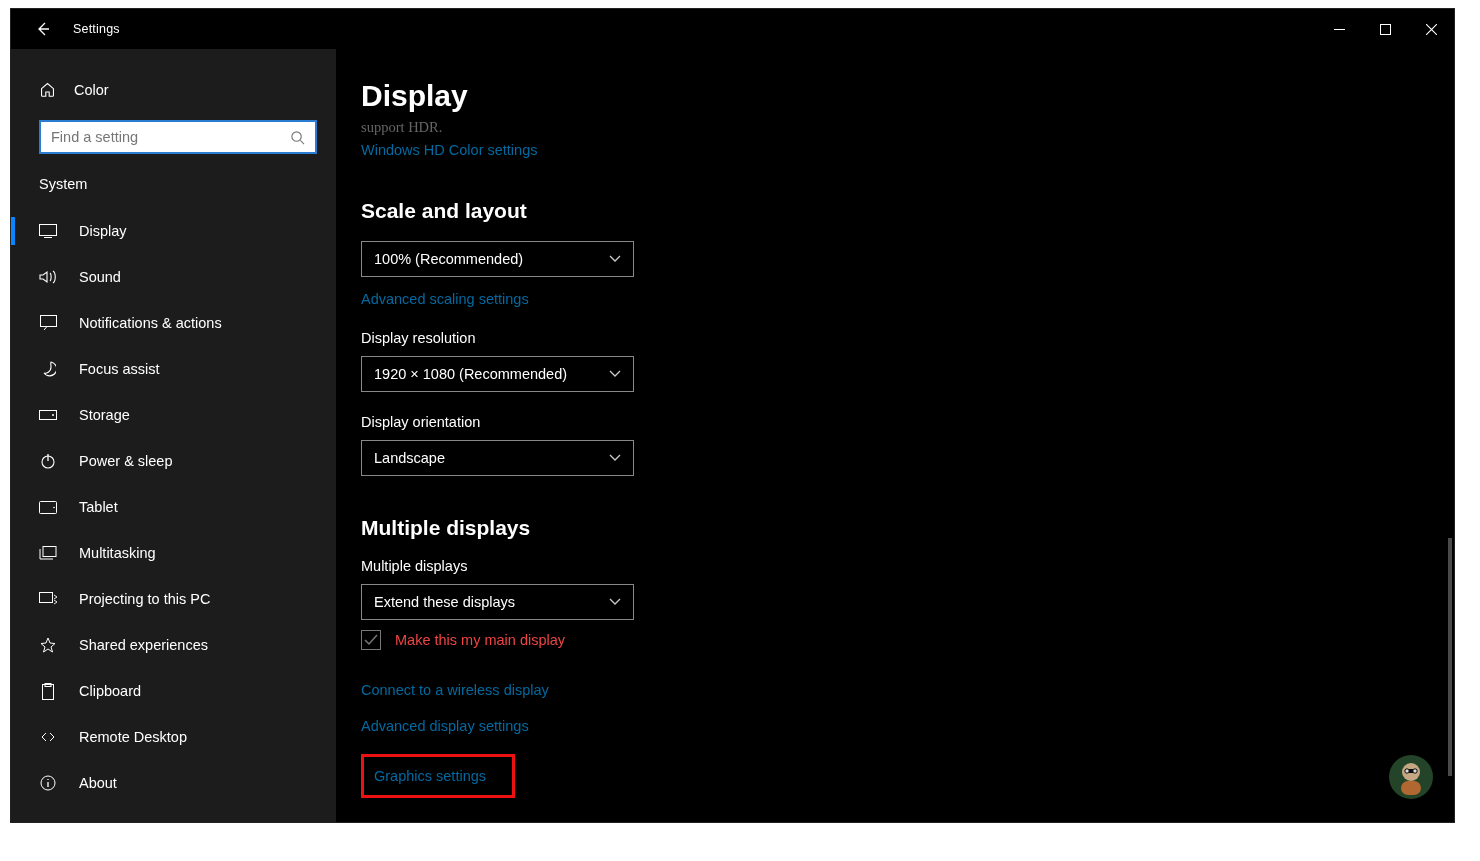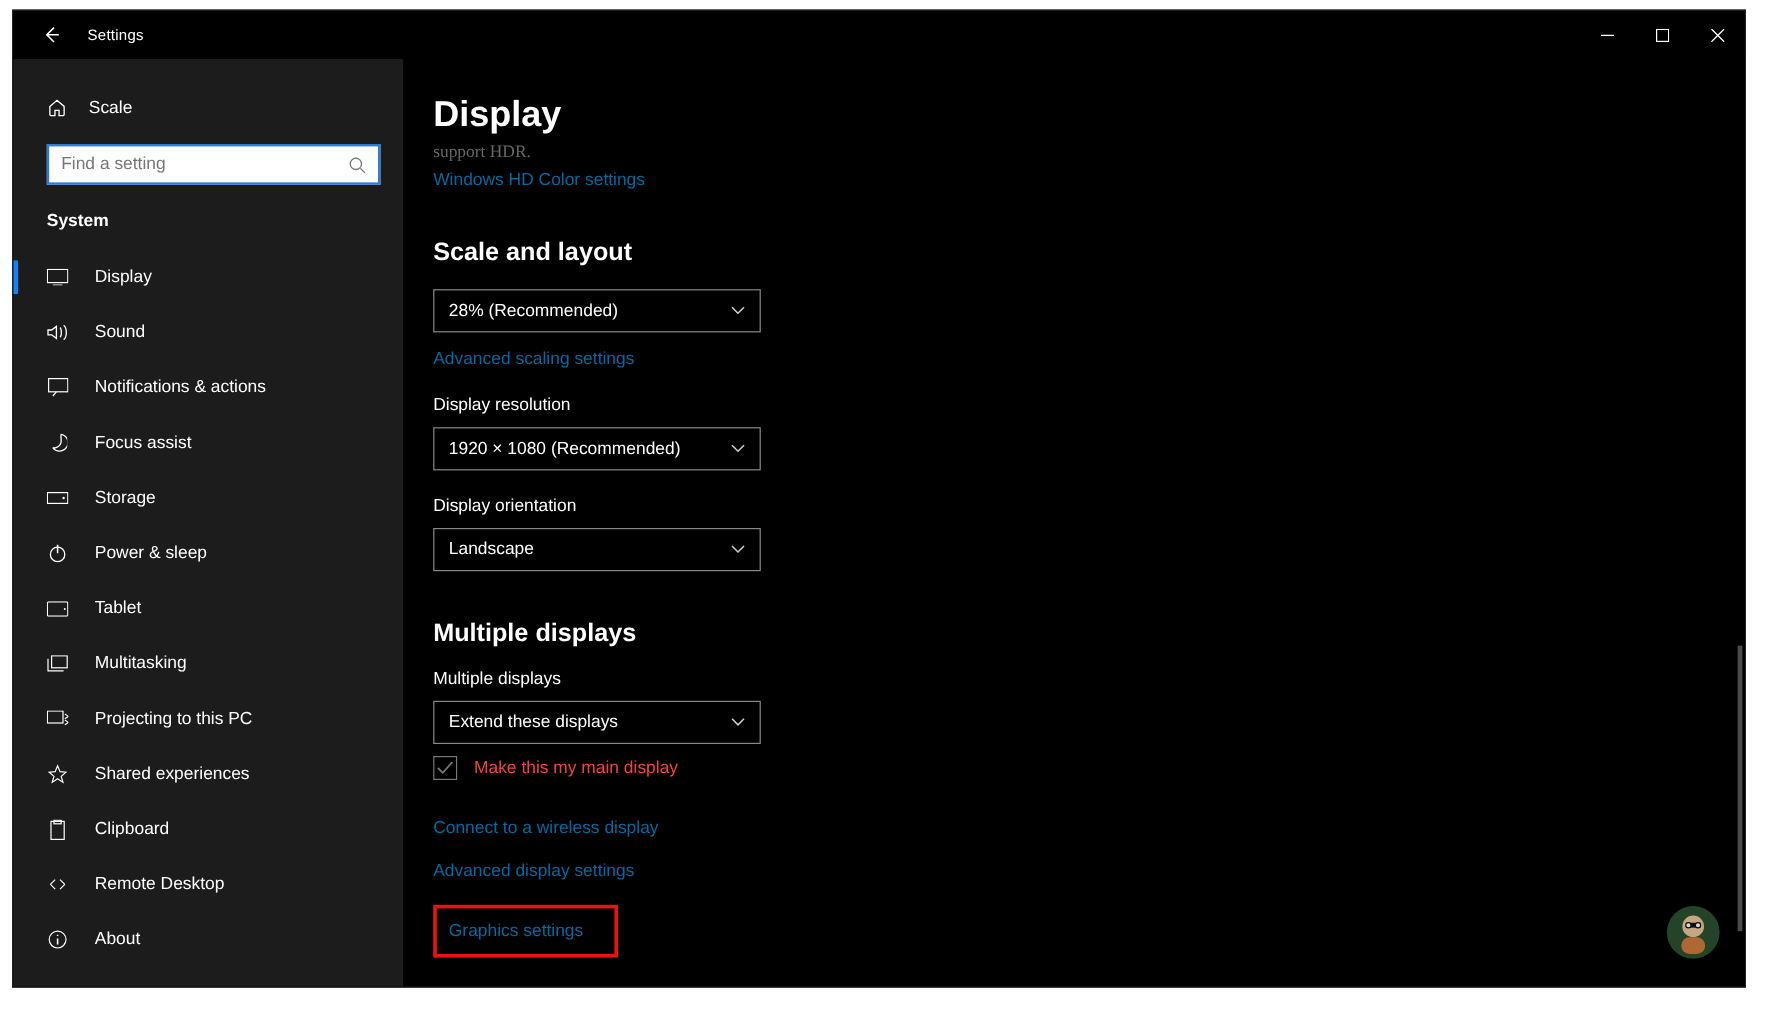--- a/index.html
+++ b/index.html
@@ -28,21 +28,21 @@
   .search-wrap { padding: 0 14px 0 28px; margin-bottom: 22px; }
   .search {
     width: 278px; height: 34px; background: #fff; border: 2px solid #2b7cd3;
     display:flex; align-items:center; padding: 0 10px;
   }
   .search input {
     flex:1; border:none; outline:none; font-size:14.5px; background:transparent; color:#6d28d9;
   }
   .search input::placeholder { color:#767676; }
   .search .mag { color:#767676; }
-  .section-label { font-size: 14.5px; font-weight: 700; padding: 0 0 16px 28px; }
+  .section-label { font-size: 14.5px; font-weight: 400; padding: 0 0 16px 28px; }
   .nav { flex:1; overflow:hidden; }
   .nav-item {
     display:flex; align-items:center; gap:22px; height:46px; padding-left:28px;
     font-size:14.5px; position:relative;
   }
   .nav-item.active::before {
     content:""; position:absolute; left:0; top:9px; bottom:9px; width:4px; background:#0a84ff;
   }
   .nav-item .icn { width:18px; display:flex; justify-content:center; color:#fff; }
   
@@ -108,21 +108,21 @@
 
   <div class="body">
 
     <div class="sidebar">
       <div class="home-row">
         <span class="icn">
           <svg width="17" height="17" viewBox="0 0 20 20" fill="none">
               <path d="M3 9l7-6 7 6v8a1 1 0 0 1-1 1h-4v-5H8v5H4a1 1 0 0 1-1-1V9z" stroke="#fff" stroke-width="1.3"></path>
             </svg>
         </span>
-        <span class="lbl">Scale</span>
+        <span class="lbl">Color</span>
       </div>
 
       <div class="search-wrap">
         <div class="search">
           <input type="text" placeholder="Find a setting" style="">
           <span class="mag">
             <svg width="15" height="15" viewBox="0 0 16 16" fill="none">
                 <circle cx="7" cy="7" r="5" stroke="#767676" stroke-width="1.2"></circle>
                 <path d="M11 11l4 4" stroke="#767676" stroke-width="1.2"></path>
               </svg>
@@ -251,21 +251,21 @@
 
     <div class="main">
       <div class="page-title">Display</div>
       <div class="faded-cut">support HDR.</div>
       <a class="link" style="margin-top:6px">Windows HD Color settings</a>
 
       <div class="section-title">Scale and layout</div>
 
       <div class="block">
         <div class="dropdown">
-          <span>28% (Recommended)</span>
+          <span>100% (Recommended)</span>
           <span class="chev">
               <svg width="12" height="8" viewBox="0 0 12 8" fill="none">
                 <path d="M1 1l5 5 5-5" stroke="#ccc" stroke-width="1.3"></path>
               </svg>
             </span>
         </div>
         <a class="link spaced">Advanced scaling settings</a>
       </div>
 
       <div class="block">

